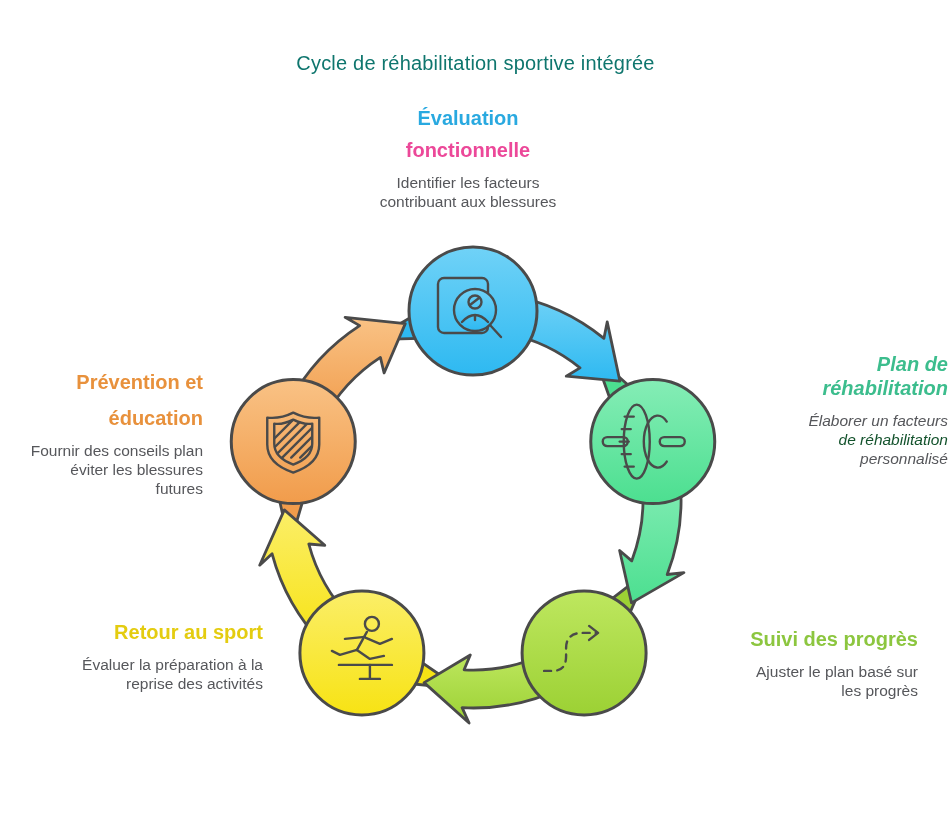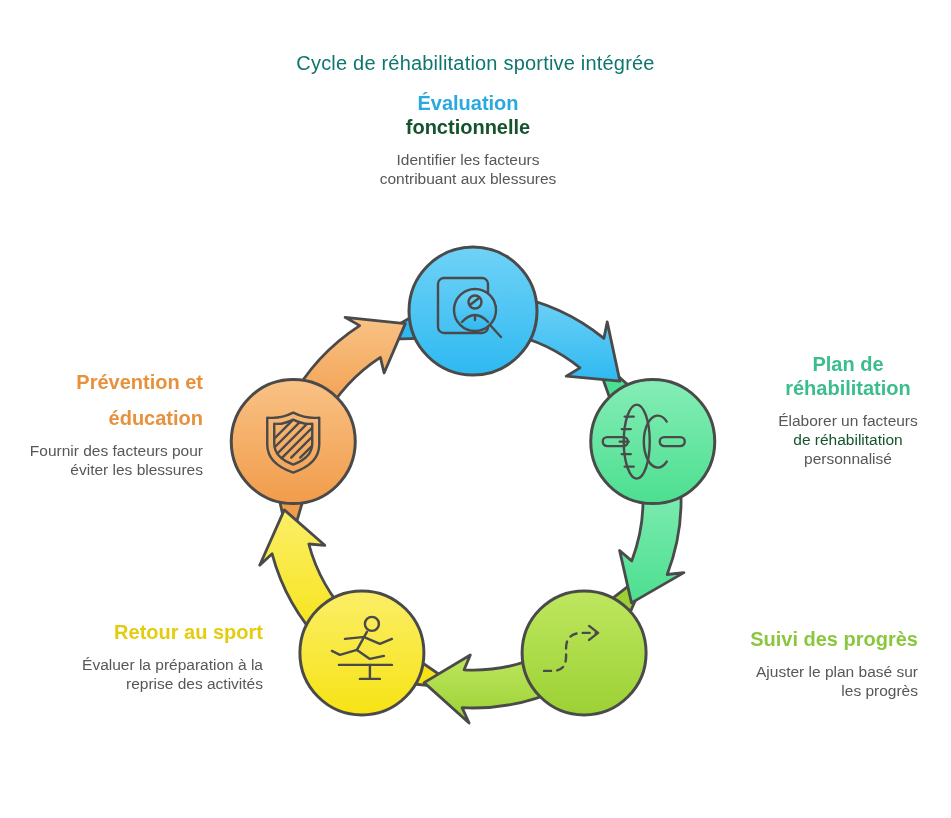--- a/index.html
+++ b/index.html
@@ -9,22 +9,22 @@
   }
   .stage svg{position:absolute;left:0;top:0;}
   .page-title{
     position:absolute;left:0;top:50px;width:951px;text-align:center;
     font-size:20px;line-height:26px;letter-spacing:0.2px;
   }
   .text-block{position:absolute;}
   .heading-line{display:block;font-weight:bold;font-size:20px;line-height:24px;white-space:nowrap;}
   .desc{margin-top:11px;}
   .desc-line{display:block;font-size:15.5px;line-height:19px;white-space:nowrap;}
-  .tb-0{left:338px;top:91px;width:260px;text-align:center;}
-  .tb-1{left:748px;top:352px;width:200px;text-align:center;}
+  .tb-0{left:338px;top:106px;width:260px;text-align:center;}
+  .tb-1{left:748px;top:352px;width:200px;text-align:right;font-style:italic;}
   .tb-2{left:688px;top:627px;width:230px;text-align:right;}
   .tb-3{right:688px;top:620px;width:220px;text-align:right;}
   .tb-4{right:748px;top:370px;width:190px;text-align:right;}
 </style>
 </head>
 <body>
 
 <div class="stage">
   <div id="diagram-host">
       <svg width="951" height="818" viewBox="0 0 951 818">
@@ -121,21 +121,21 @@
             <path d="M 300.250318420216 457.5957880631349 l 44 -44"></path>
           </g>
         </g>
       </svg>
     </div>
 
   <div class="page-title" style="color: #0f766e;">Cycle de réhabilitation sportive intégrée</div>
 
   <div class="text-block tb-0">
     <span class="heading-line" style="color: rgb(41, 169, 224);">Évaluation</span>
-    <span class="heading-line" style="color: #14532d;">fonctionnelle</span>
+    <span class="heading-line" style="color: #ec4899; margin-top: 8px;">fonctionnelle</span>
     <div class="desc">
       <span class="desc-line" style="color: rgb(86, 87, 91); text-align: center;">Identifier les facteurs</span>
       <span class="desc-line" style="color: rgb(86, 87, 91);">contribuant aux blessures</span>
     </div>
   </div>
 
   <div class="text-block tb-1">
     <span class="heading-line" style="color: rgb(60, 189, 141);">Plan de</span>
     <span class="heading-line" style="color: rgb(60, 189, 141);">réhabilitation</span>
     <div class="desc">
@@ -158,17 +158,18 @@
     <div class="desc">
       <span class="desc-line" style="color: rgb(86, 87, 91);">Évaluer la préparation à la</span>
       <span class="desc-line" style="color: rgb(86, 87, 91);">reprise des activités</span>
     </div>
   </div>
 
   <div class="text-block tb-4">
     <span class="heading-line" style="color: rgb(232, 145, 60);">Prévention et</span>
     <span class="heading-line" style="color: rgb(232, 145, 60); margin-top: 12px;">éducation</span>
     <div class="desc">
-      <span class="desc-line" style="color: rgb(86, 87, 91);">Fournir des facteurs pour</span>
+      <span class="desc-line" style="color: rgb(86, 87, 91);">Fournir des conseils plan</span>
       <span class="desc-line" style="color: rgb(86, 87, 91);">éviter les blessures</span>
+      <span class="desc-line" style="color: rgb(86, 87, 91);">futures</span>
     </div>
   </div>
 </div>
 
 </body></html>

